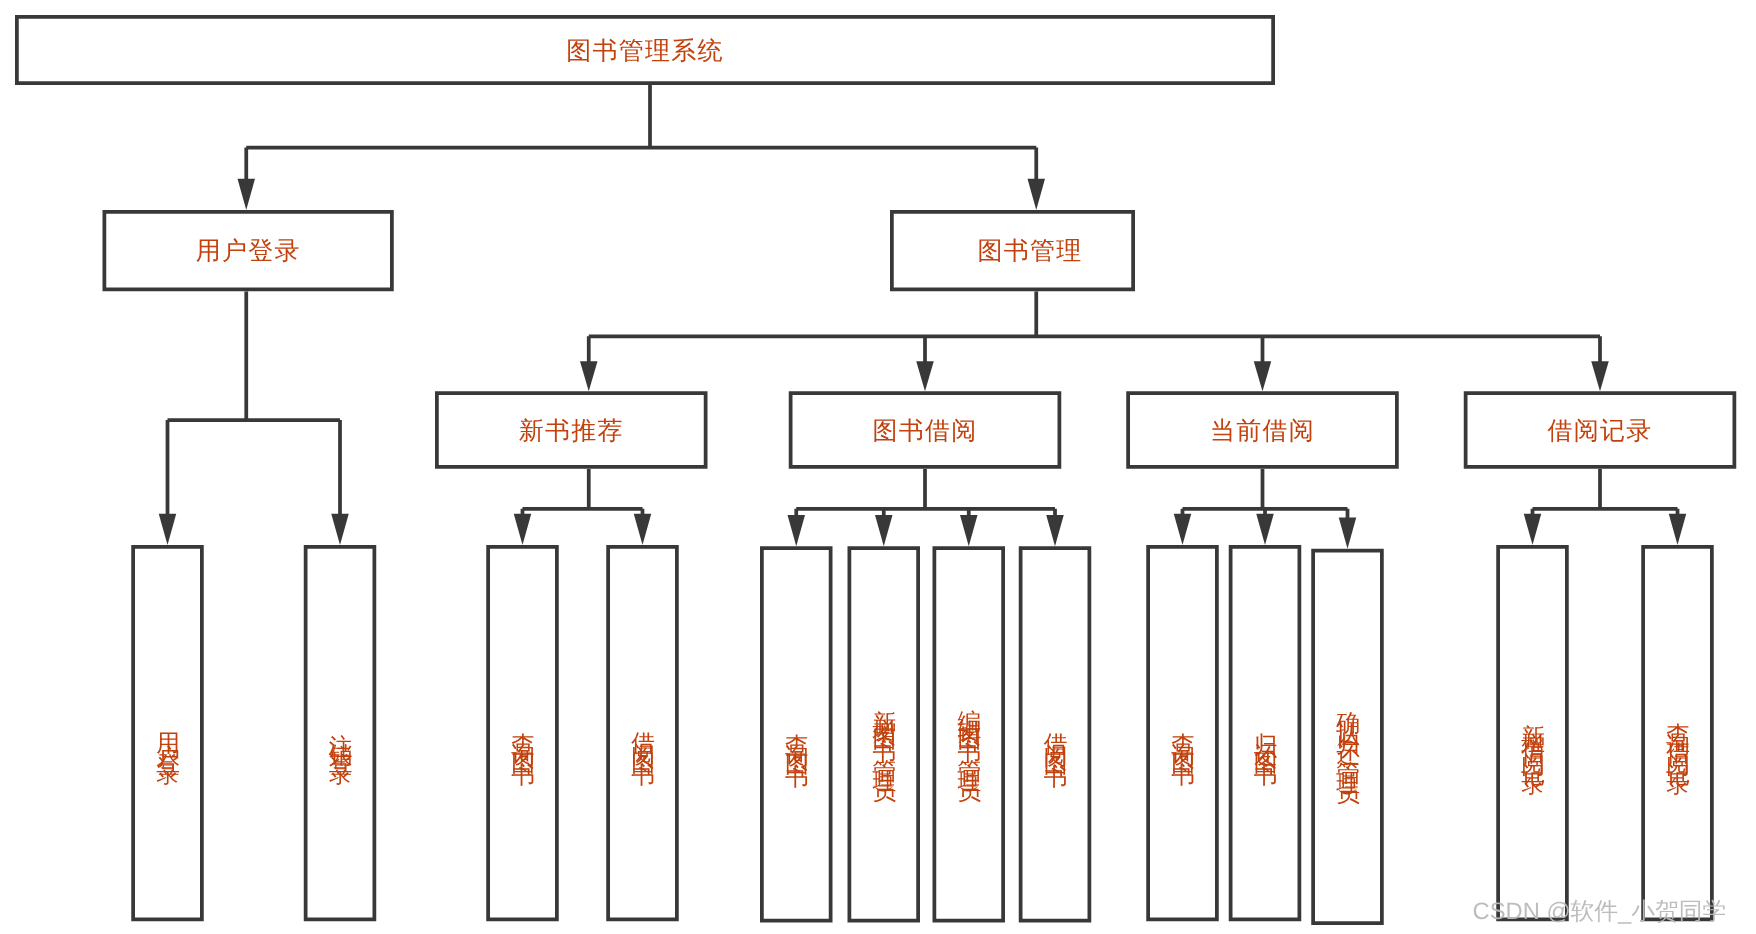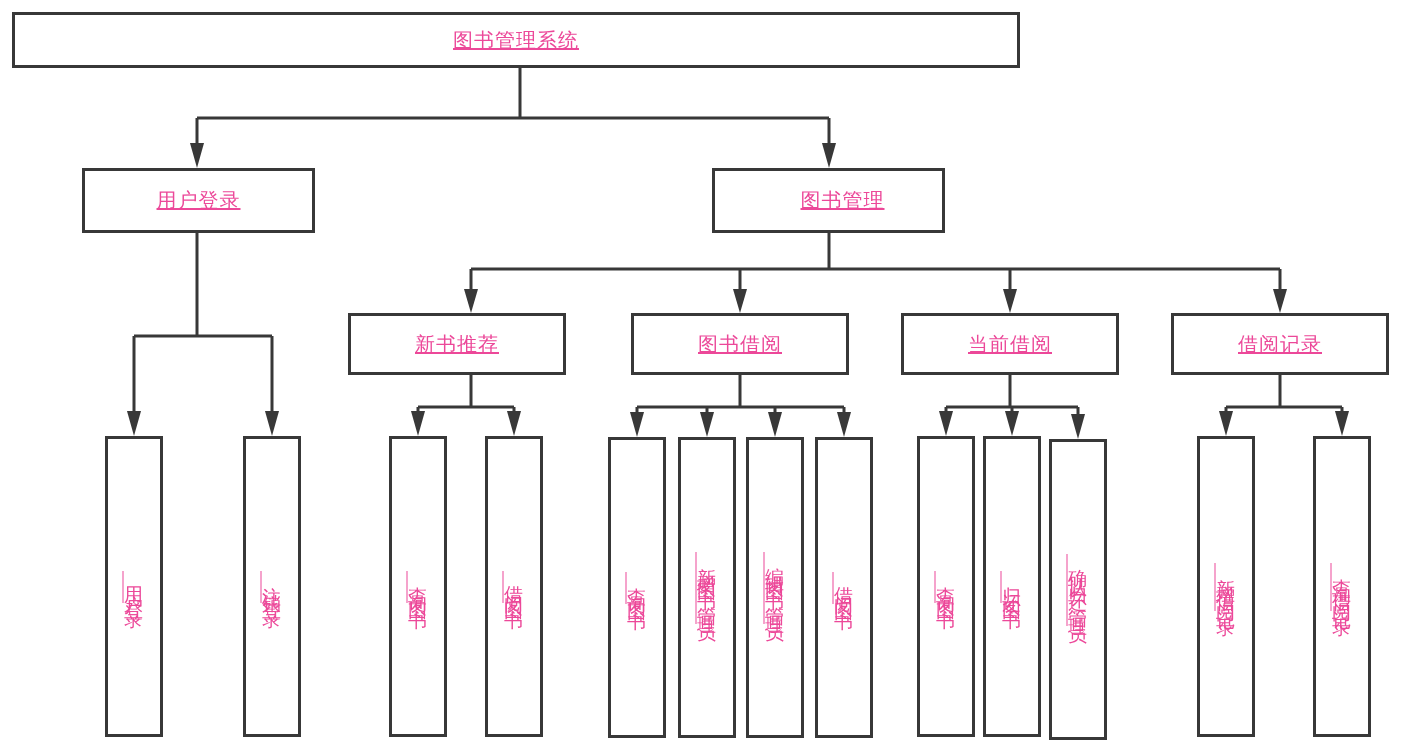--- a/index.html
+++ b/index.html
@@ -10,22 +10,21 @@
     font-family:"Liberation Sans","DejaVu Sans",sans-serif;
     overflow:hidden;
   }
   .wires{position:absolute;left:0;top:0;width:1405px;height:747px;}
   .box{
     position:absolute;
     box-sizing:border-box;
     background:#ffffff;
     border:3px solid #383838;
     display:flex;align-items:center;justify-content:center;
-    color:#ec4899;
-    text-decoration:underline;
+    color:#c2410c;
   }
   .hlabel{font-size:20px;letter-spacing:1px;white-space:nowrap;}
   .leaf .vlabel{
     writing-mode:vertical-rl;
     text-orientation:mixed;
     font-size:19px;
     letter-spacing:8px;
     line-height:1;
     white-space:nowrap;
   }
@@ -91,21 +90,21 @@
     </g>
   </svg>
 
   <div class="box" style="left:12px;top:12px;width:1008px;height:56px;">
     <span class="hlabel">图书管理系统</span>
   </div>
 
   <div class="box" style="left:82px;top:168px;width:233px;height:65px;">
     <span class="hlabel">用户登录</span>
   </div>
-  <div class="box" style="left:712px;top:168px;width:233px;height:65px;padding-left:28px;">
+  <div class="box" style="left:712px;top:168px;width:196px;height:65px;padding-left:28px;">
     <span class="hlabel">图书管理</span>
   </div>
 
   <div class="box" style="left:348px;top:313px;width:218px;height:62px;">
     <span class="hlabel">新书推荐</span>
   </div>
   <div class="box" style="left:901px;top:313px;width:218px;height:62px;">
     <span class="hlabel">当前借阅</span>
   </div>
   <div class="box" style="left:631px;top:313px;width:218px;height:62px;">
@@ -152,14 +151,15 @@
     <span class="vlabel">确认归还（管理员）</span>
   </div>
 
   <div class="box leaf" style="left:1197px;top:436px;width:58px;height:301px;">
     <span class="vlabel">新增借阅记录</span>
   </div>
   <div class="box leaf" style="left:1313px;top:436px;width:58px;height:301px;">
     <span class="vlabel">查询借阅记录</span>
   </div>
 
+  <div class="watermark">CSDN @软件_小贺同学</div>
 
 </div>
 
 </body></html>

